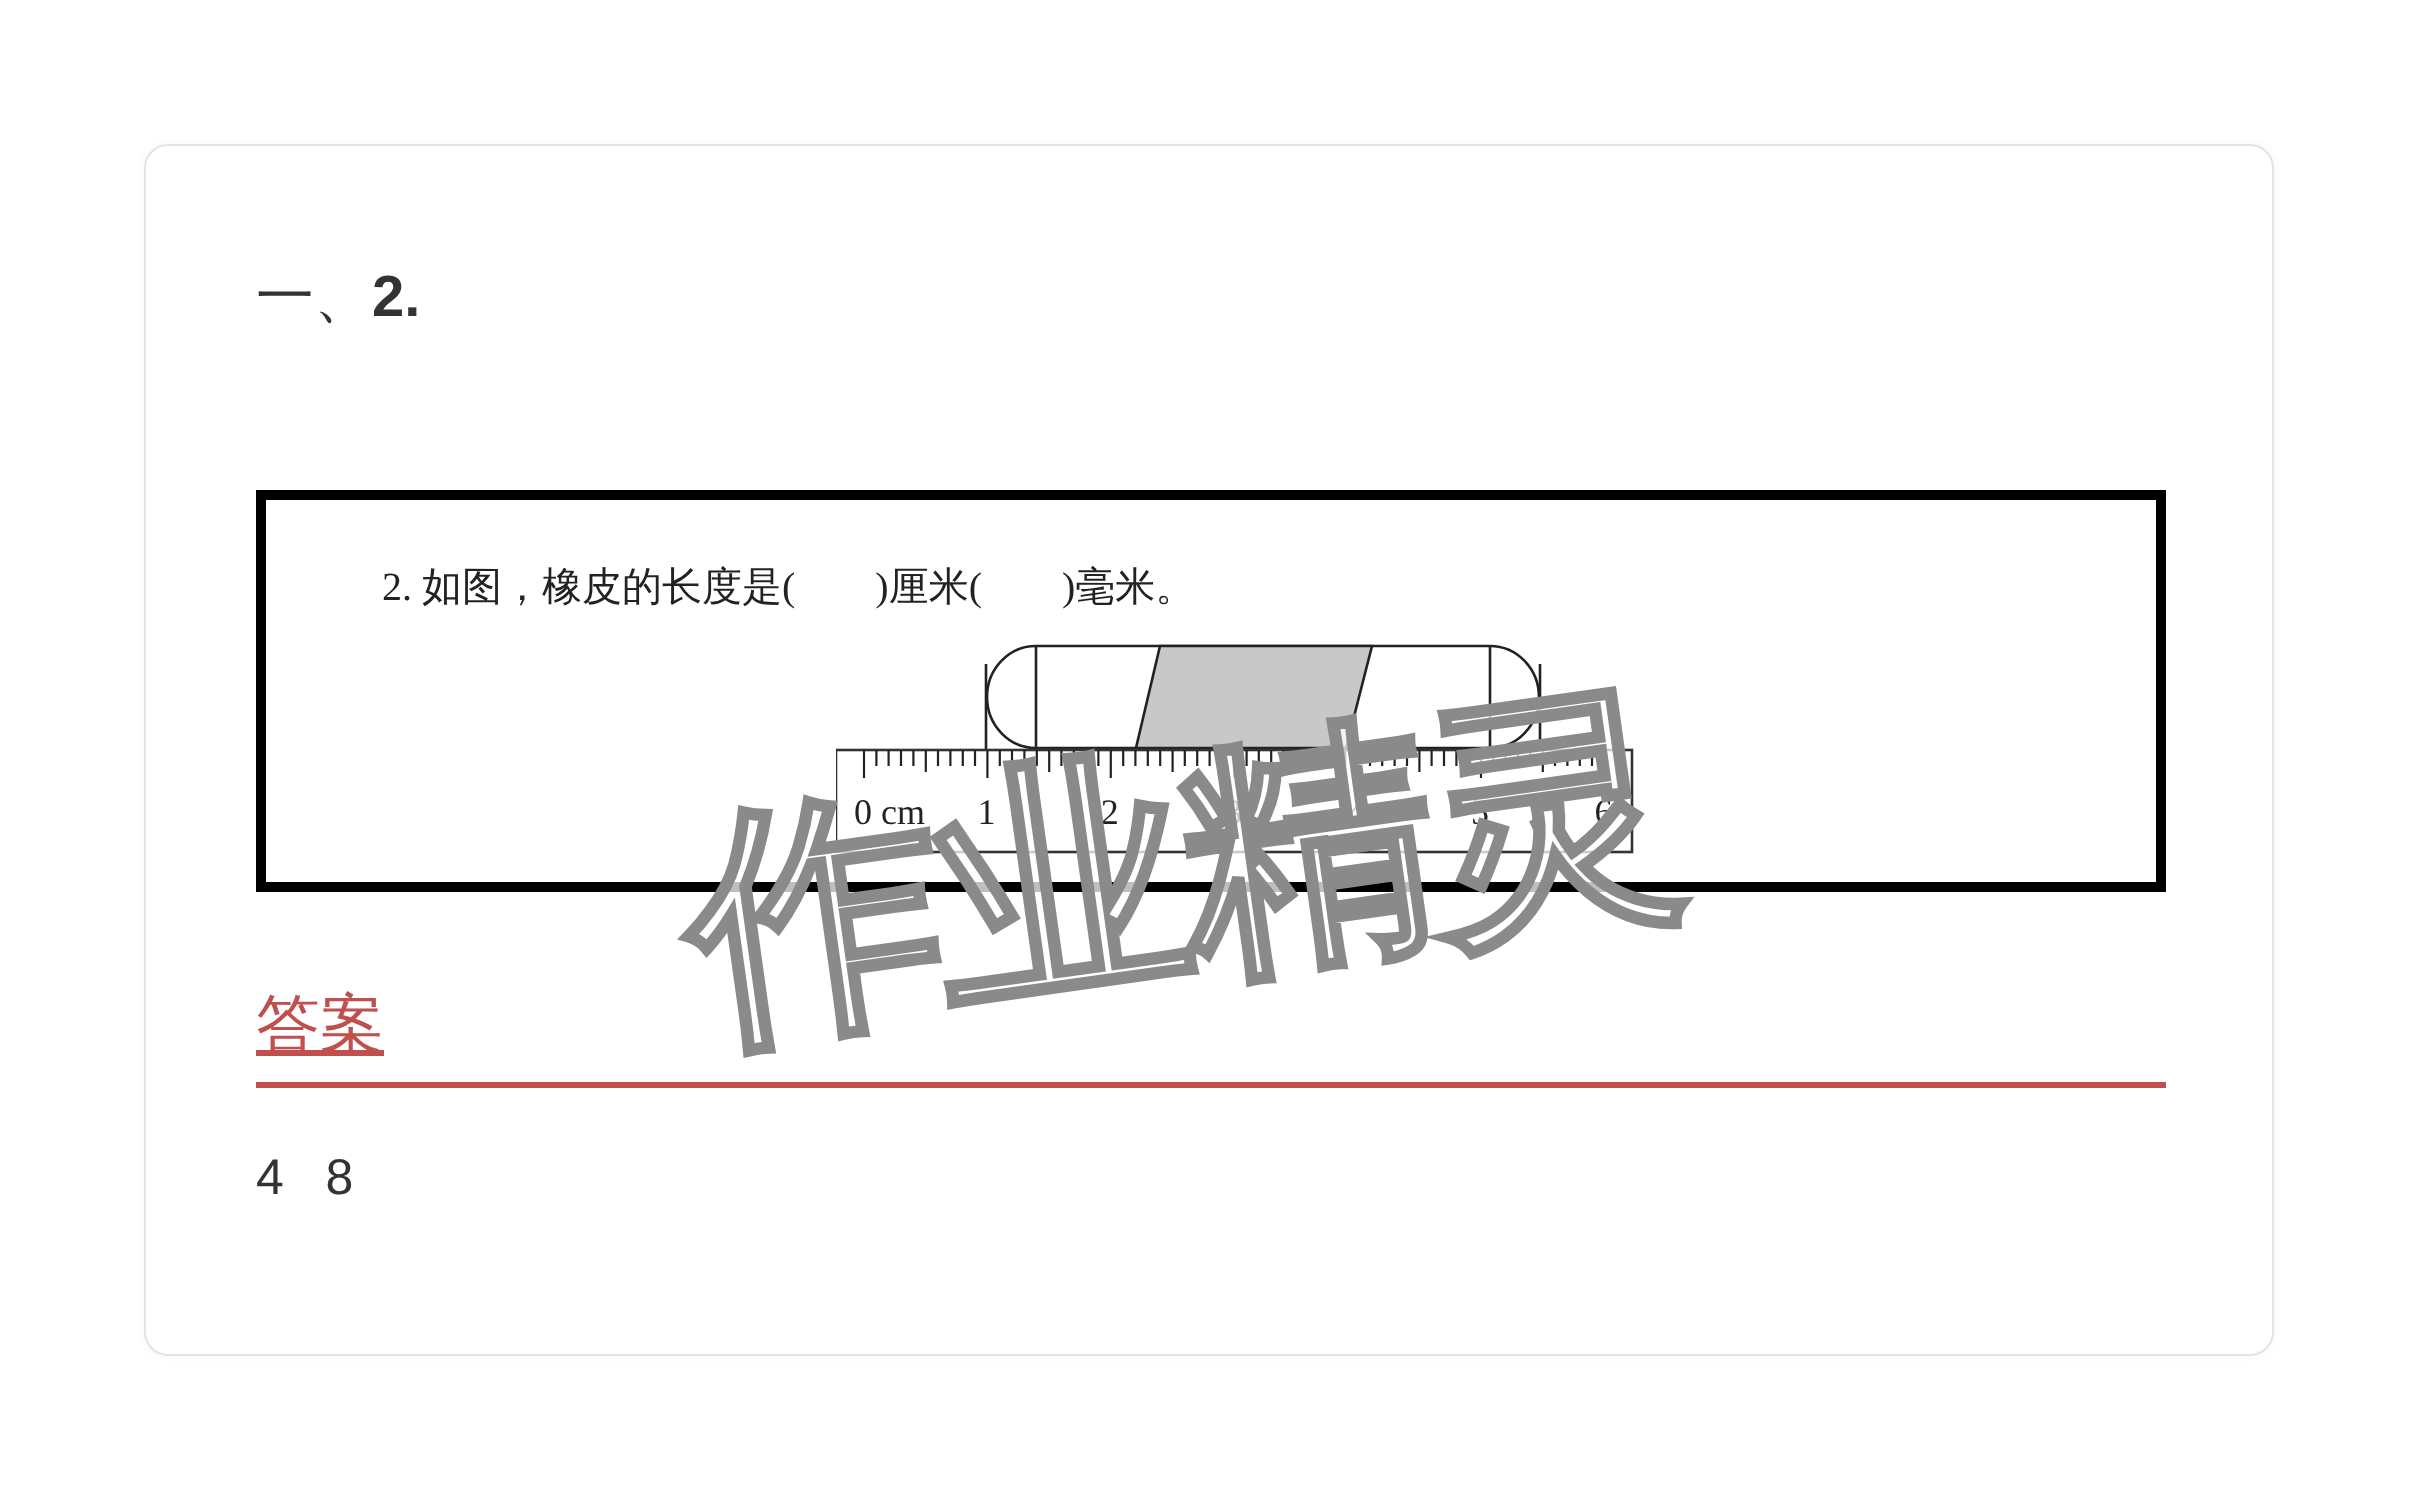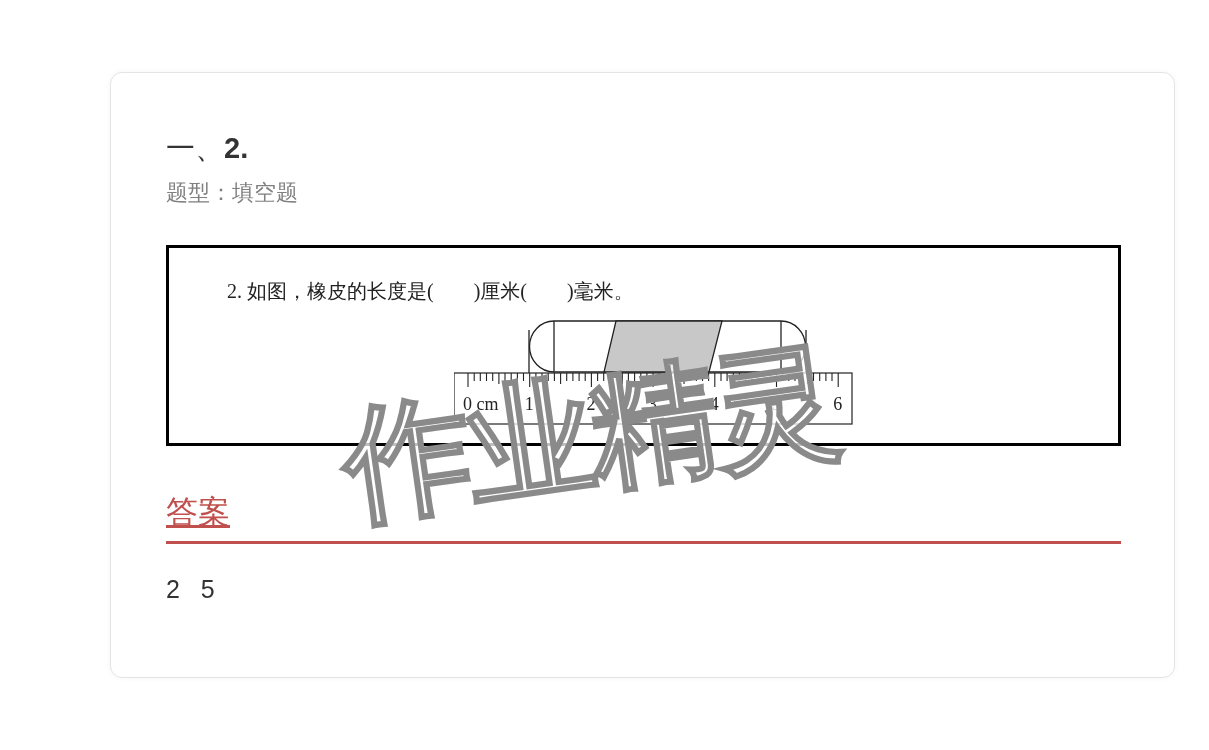--- a/index.html
+++ b/index.html
@@ -7,37 +7,36 @@
       width: 1209px; height: 750px; background: #ffffff;
       font-family: "Liberation Sans", "DejaVu Sans", sans-serif;
       overflow: hidden;
     }
     .card {
       position: absolute; left: 72px; top: 72px;
       width: 1065px; height: 606px;
       border: 1px solid #e4e4e4; border-radius: 12px;
       background: #fff;
       box-shadow: 0 0 6px rgba(0,0,0,0.04);
-      margin-left: 38px;
     }
     .q-title {
       position: absolute; left: 55px; top: 56px;
       font-size: 29px; font-weight: bold; color: #333333;
       letter-spacing: 0px;
     }
     .q-title .cn { font-weight: normal; }
     .q-type {
       position: absolute; left: 55px; top: 105px;
       font-size: 22px; color: #808080;
       font-family: "DejaVu Serif", "Liberation Serif", serif;
     }
     .figure-box {
       position: absolute; left: 55px; top: 172px;
       width: 955px; height: 201px;
-      border: 3px solid #000000; background: #fff;
+      border: 5px solid #000000; background: #fff;
     }
     .question-text {
       position: absolute; left: 58px; top: 30px;
       font-size: 20px; color: #222;
       font-family: "Liberation Serif", "DejaVu Serif", serif;
       white-space: pre;
     }
     .ruler-svg { position: absolute; left: 285px; top: 72px; }
     .answer-head {
       position: absolute; left: 55px; top: 418px;
@@ -55,21 +54,20 @@
     }
     .watermark { position: absolute; left: 280px; top: 310px; pointer-events: none; }
   </style>
 </head>
 <body>
 
 <div class="card">
   <div class="q-title">
     <span class="cn">一、</span><span>2.</span>
   </div>
-  <div class="q-type">题型：填空题</div>
 
   <div class="figure-box">
     <div class="question-text">2. 如图，橡皮的长度是(        )厘米(        )毫米。</div>
 
     <svg class="ruler-svg" width="405" height="110" viewBox="0 0 405 110">
 
       <g stroke="#222" stroke-width="1.3" fill="none">
         <path d="M100,1 L327,1 A24,25 0 0 1 327,52 L100,52 A24,25 0 0 1 100,1 Z" fill="#fff"></path>
         <polygon points="162,1 268,1 255,52 150,52" fill="#c8c8c8"></polygon>
         <line x1="100" y1="1" x2="100" y2="52"></line>
@@ -150,18 +148,18 @@
         <text x="194.1" y="90">3</text>
         <text x="255.8" y="90">4</text>
         <text x="317.5" y="90">5</text>
         <text x="379.2" y="90">6</text>
       </g>
     </svg>
   </div>
 
   <div class="answer-head">答案</div>
   <div class="answer-rule"></div>
-  <div class="answer-text">2   5</div>
+  <div class="answer-text">4   8</div>
 </div>
 
 <svg class="watermark" width="580" height="220" viewBox="0 0 580 220">
   <text x="60" y="170" transform="rotate(-8 290 110)" font-family="DejaVu Sans, sans-serif" font-size="128" font-weight="bold" fill="rgba(255,255,255,0.75)" stroke="#8a8a8a" stroke-width="2.2" letter-spacing="-4">作业精灵</text>
 </svg>
 
 </body></html>

